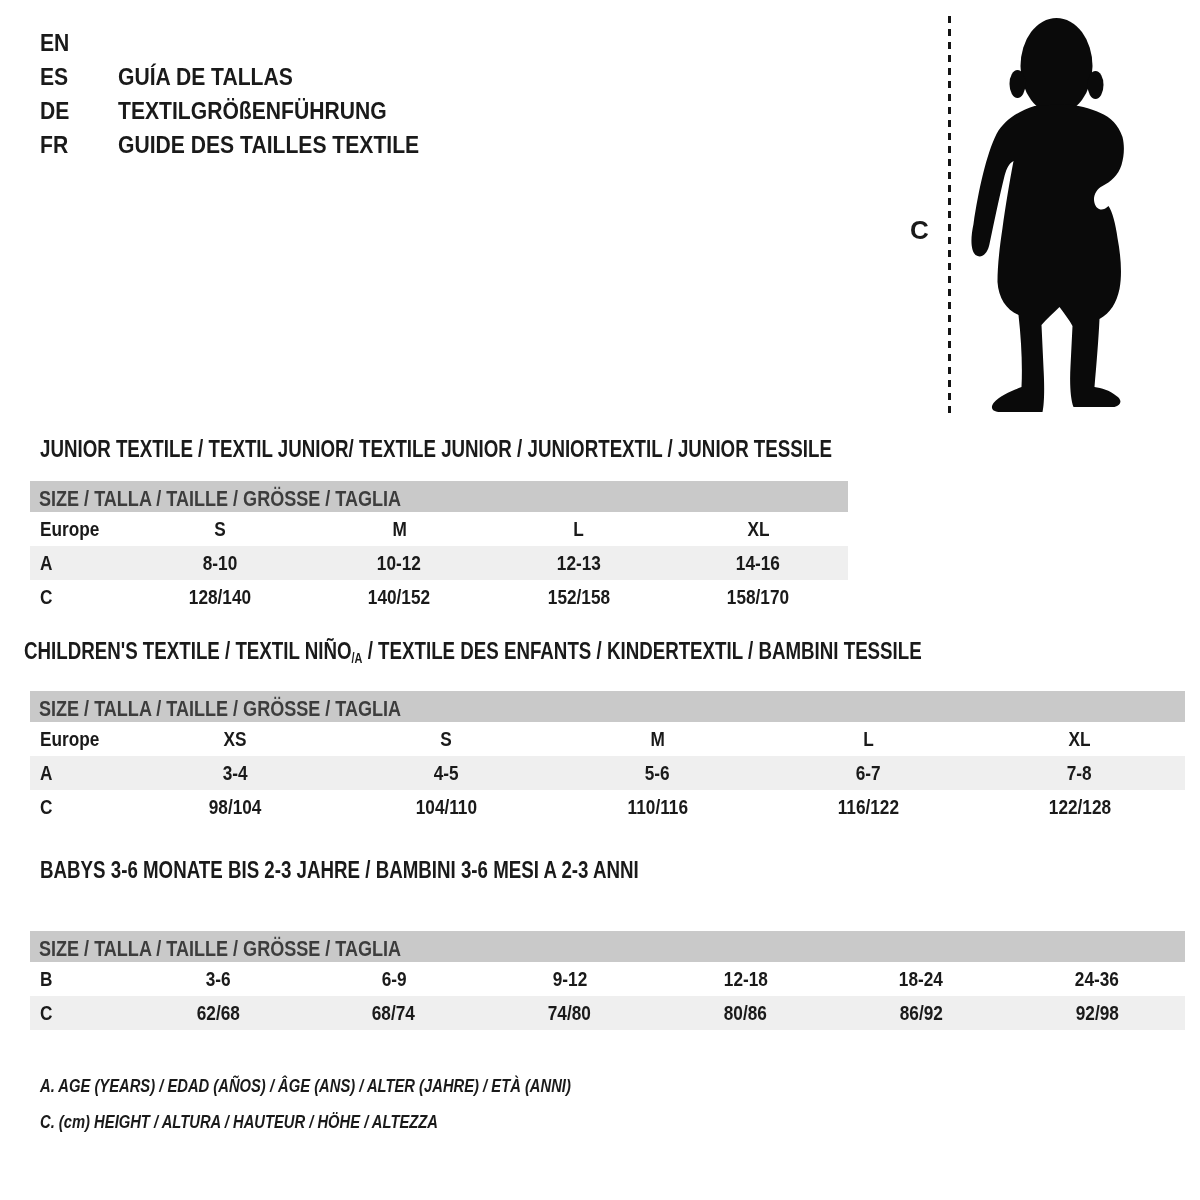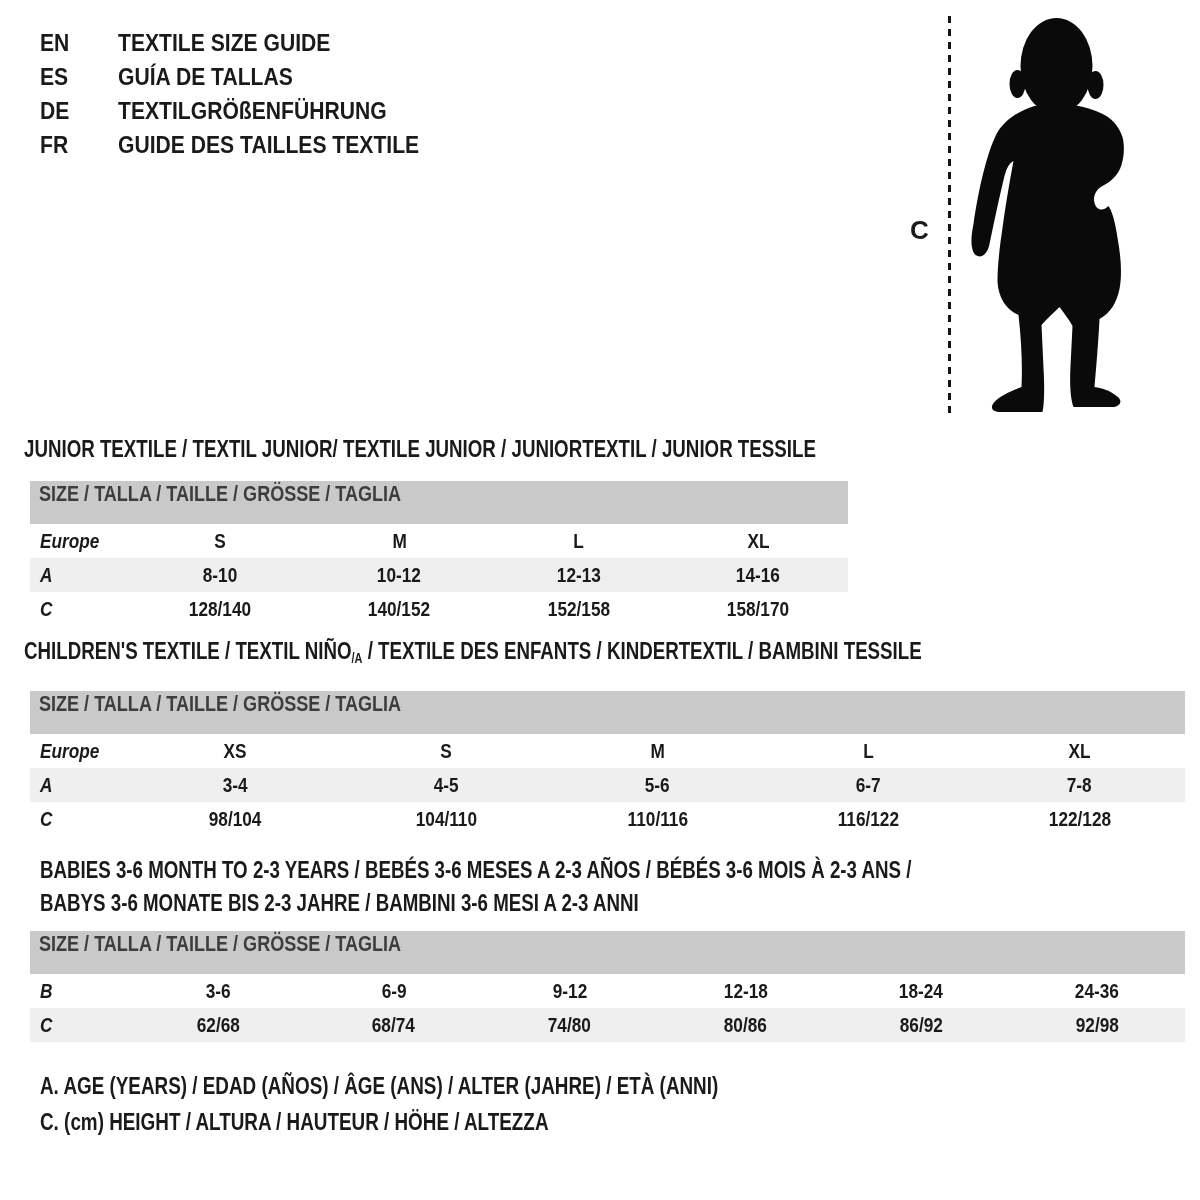--- a/index.html
+++ b/index.html
@@ -16,45 +16,44 @@
 
   
   .lang-block{left:40px;top:26px;}
   .lang-row{display:flex;height:34px;align-items:center;font-size:24px;}
   .lang-code{width:78px;}
   
   .sec-heading{font-size:24px;line-height:26px;white-space:nowrap;}
   .hsub{font-size:14px;vertical-align:-4px;}
   
   .table{position:absolute;}
-  .tbar{height:43px;background:#c9c9c9;display:flex;align-items:flex-start;padding-left:9px;
+  .tbar{height:31px;background:#c9c9c9;display:flex;align-items:flex-end;padding-left:9px;
         color:#3d3d3d;font-size:22px;}
   .trow{display:grid;height:34px;align-items:center;font-size:21px;}
   .cols4{grid-template-columns:100px repeat(4,1fr);}
   .cols5{grid-template-columns:100px repeat(5,1fr);}
   .cols6{grid-template-columns:100px repeat(6,1fr);}
-  .tlabel{padding-left:10px;text-align:left;font-style:italic;}
+  .tlabel{padding-left:10px;text-align:left;}
   .tcell{text-align:center;}
   .shaded{background:#efefef;}
   
-  .note-line{height:36px;font-size:23px;line-height:36px;white-space:nowrap;}
+  .note-line{height:36px;font-size:18px;line-height:36px;white-space:nowrap;font-style:italic;}
   
   .dash-line{width:3px;background:repeating-linear-gradient(180deg,#141414 0 7px,rgba(0,0,0,0) 7px 13px);}
   .figure-c{font-size:26px;}
   .silhouette{fill:#0a0a0a;}
 </style>
 </head>
 <body>
 
 <div class="canvas">
 
   <section class="abs lang-block">
     <div class="lang-row">
       <span class="lang-code"><span class="cx cx88 cxl">EN</span></span>
-      <span class="lang-label"><span class="cx cx88 cxl">TEXTILE SIZE GUIDE</span></span>
     </div>
     <div class="lang-row">
       <span class="lang-code"><span class="cx cx88 cxl">ES</span></span>
       <span class="lang-label"><span class="cx cx88 cxl">GUÍA DE TALLAS</span></span>
     </div>
     <div class="lang-row">
       <span class="lang-code"><span class="cx cx88 cxl">DE</span></span>
       <span class="lang-label"><span class="cx cx88 cxl">TEXTILGRÖßENFÜHRUNG</span></span>
     </div>
     <div class="lang-row">
@@ -76,21 +75,21 @@
                C57,328 58,352 57,373 C47,377 36,381 29,389 C25,395 29,398 36,398
                L78,398 C80,389 80,371 79,354 L77,311 C82,305 89,299 95,293
                C100,300 105,306 108,312 L106,352 C105,370 106,385 109,393 L150,393
                C157,391 158,386 152,382 C145,376 137,374 130,373 C132,350 134,326 135,305
                C146,299 152,289 155,275 C158,259 156,240 153,224 C151,210 148,198 144,192
                C138,198 132,196 130,189 C128,182 132,175 138,172 C146,168 154,161 157,151
                C160,141 160,131 158,123 C154,111 146,103 136,99 C126,94 112,91 100,90 Z"></path>
     </g>
   </svg>
 
-  <div class="abs sec-heading" style="left:24px;top:436px;">
+  <div class="abs sec-heading" style="left:40px;top:436px;">
     <span class="cx cx78 cxl">JUNIOR TEXTILE / TEXTIL JUNIOR/ TEXTILE JUNIOR / JUNIORTEXTIL / JUNIOR TESSILE</span>
   </div>
   <div class="table" style="left:30px;top:481px;width:818px;">
     <div class="tbar">
       <span class="cx cxl">SIZE / TALLA / TAILLE / GRÖSSE / TAGLIA</span>
     </div>
     <div class="trow cols4">
       <div class="tlabel"><span class="cx cxl">Europe</span></div>
       <div class="tcell"><span class="cx">S</span></div>
       <div class="tcell"><span class="cx">M</span></div>
@@ -140,21 +139,20 @@
       <div class="tlabel"><span class="cx cxl">C</span></div>
       <div class="tcell"><span class="cx">98/104</span></div>
       <div class="tcell"><span class="cx">104/110</span></div>
       <div class="tcell"><span class="cx">110/116</span></div>
       <div class="tcell"><span class="cx">116/122</span></div>
       <div class="tcell"><span class="cx">122/128</span></div>
     </div>
   </div>
 
   <div class="abs sec-heading" style="left:40px;top:853px;line-height:33px;">
-    <div><span class="cx cx78 cxl">BABIES 3-6 MONTH TO 2-3 YEARS / BEBÉS 3-6 MESES A 2-3 AÑOS / BÉBÉS 3-6 MOIS À 2-3 ANS /</span></div>
     <div><span class="cx cx78 cxl">BABYS 3-6 MONATE BIS 2-3 JAHRE / BAMBINI 3-6 MESI A 2-3 ANNI</span></div>
   </div>
   <div class="table" style="left:30px;top:931px;width:1155px;">
     <div class="tbar">
       <span class="cx cxl">SIZE / TALLA / TAILLE / GRÖSSE / TAGLIA</span>
     </div>
     <div class="trow cols6">
       <div class="tlabel"><span class="cx cxl">B</span></div>
       <div class="tcell"><span class="cx">3-6</span></div>
       <div class="tcell"><span class="cx">6-9</span></div>

